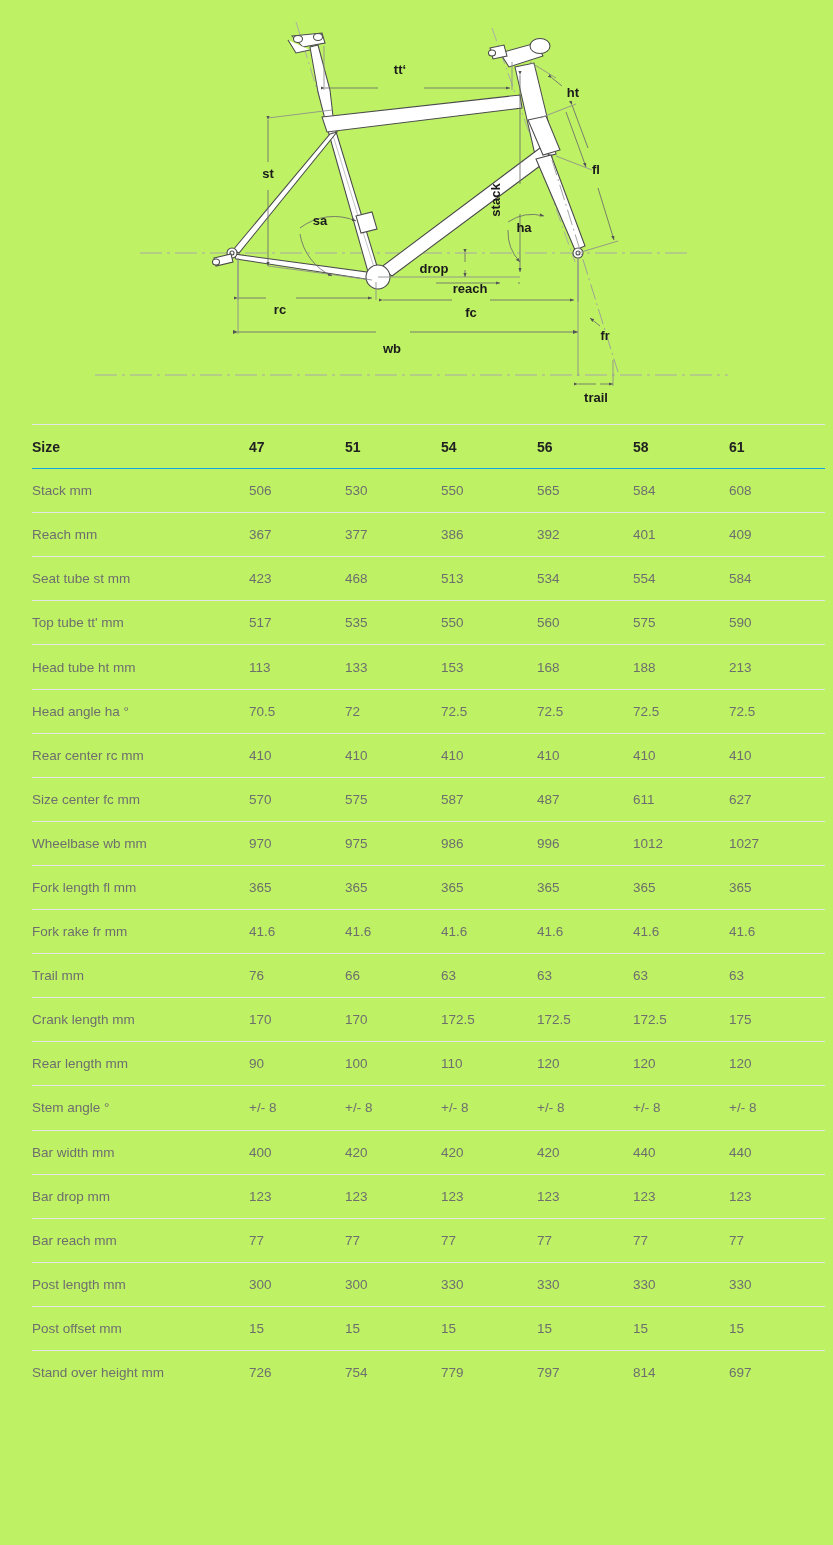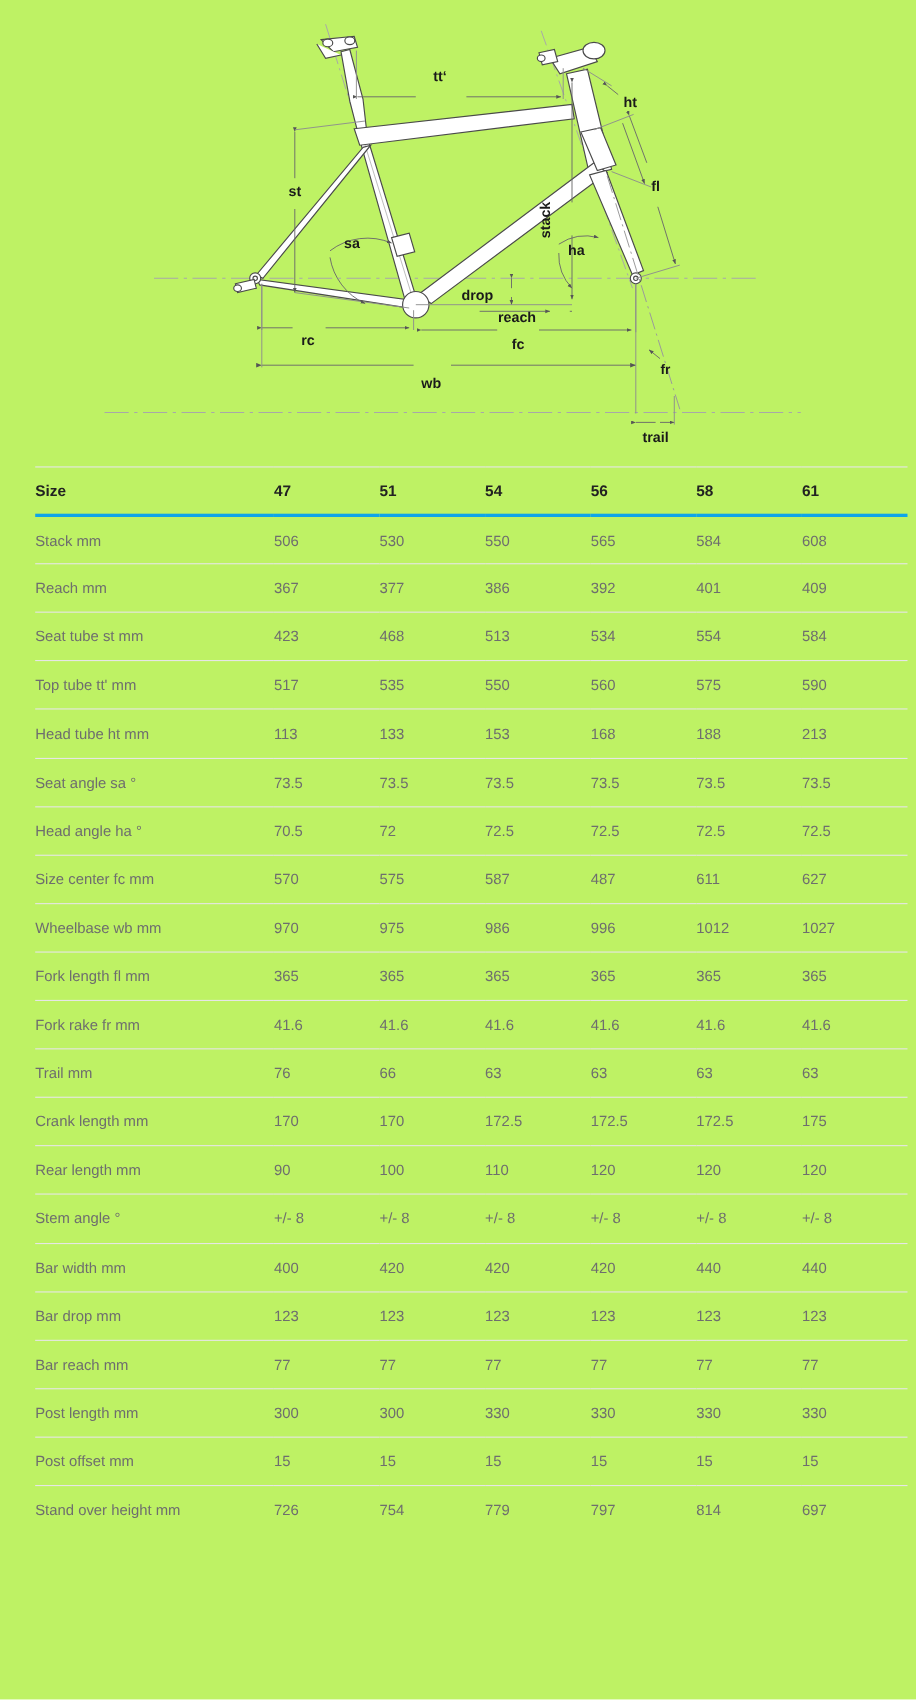--- a/index.html
+++ b/index.html
@@ -57,21 +57,21 @@
   }
   table.geo thead th {
     font-weight: bold;
     color: #222222;
     font-size: 14px;
   }
   table.geo tbody td {
     font-weight: normal;
     color: #6e6e6e;
   }
-  table.geo tbody tr:first-child td { border-top: 3px solid #0ea5e9; }
+  table.geo tbody tr:first-child td { border-top: 1px solid #0ea5e9; }
   col.c-label { width: 217px; }
   col.c-size  { width: 96px; }
   th.lbl, td.lbl { padding-left: 20px; }
   th.val, td.val { padding-left: 2px; }
 </style>
 </head>
 <body>
 
 <div id="page">
 
@@ -282,38 +282,38 @@
           <tr>
             <td class="lbl">Head tube ht mm</td>
             <td class="val">113</td>
             <td class="val">133</td>
             <td class="val">153</td>
             <td class="val">168</td>
             <td class="val">188</td>
             <td class="val">213</td>
           </tr>
           <tr>
-            <td class="lbl">Seat angle sa °</td>
-            <td class="val">73.5</td>
-            <td class="val">73.5</td>
-            <td class="val">73.5</td>
-            <td class="val">73.5</td>
-            <td class="val">73.5</td>
-            <td class="val">73.5</td>
-          </tr>
-          <tr>
             <td class="lbl">Head angle ha °</td>
             <td class="val">70.5</td>
             <td class="val">72</td>
             <td class="val">72.5</td>
             <td class="val">72.5</td>
             <td class="val">72.5</td>
             <td class="val">72.5</td>
           </tr>
           <tr>
+            <td class="lbl">Rear center rc mm</td>
+            <td class="val">410</td>
+            <td class="val">410</td>
+            <td class="val">410</td>
+            <td class="val">410</td>
+            <td class="val">410</td>
+            <td class="val">410</td>
+          </tr>
+          <tr>
             <td class="lbl">Size center fc mm</td>
             <td class="val">570</td>
             <td class="val">575</td>
             <td class="val">587</td>
             <td class="val">487</td>
             <td class="val">611</td>
             <td class="val">627</td>
           </tr>
           <tr>
             <td class="lbl">Wheelbase wb mm</td>

